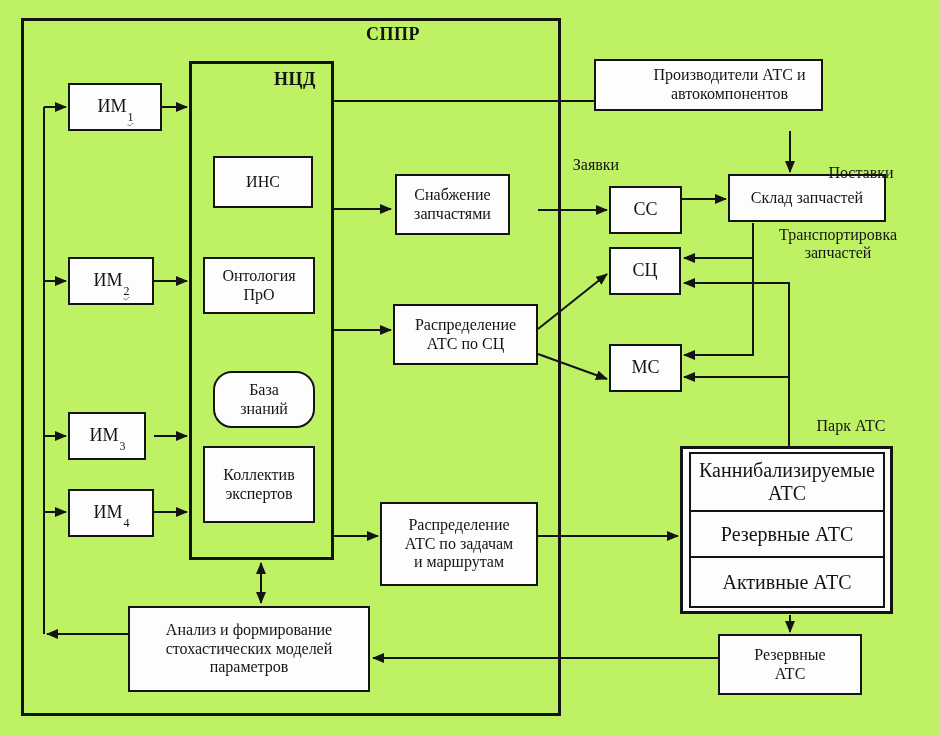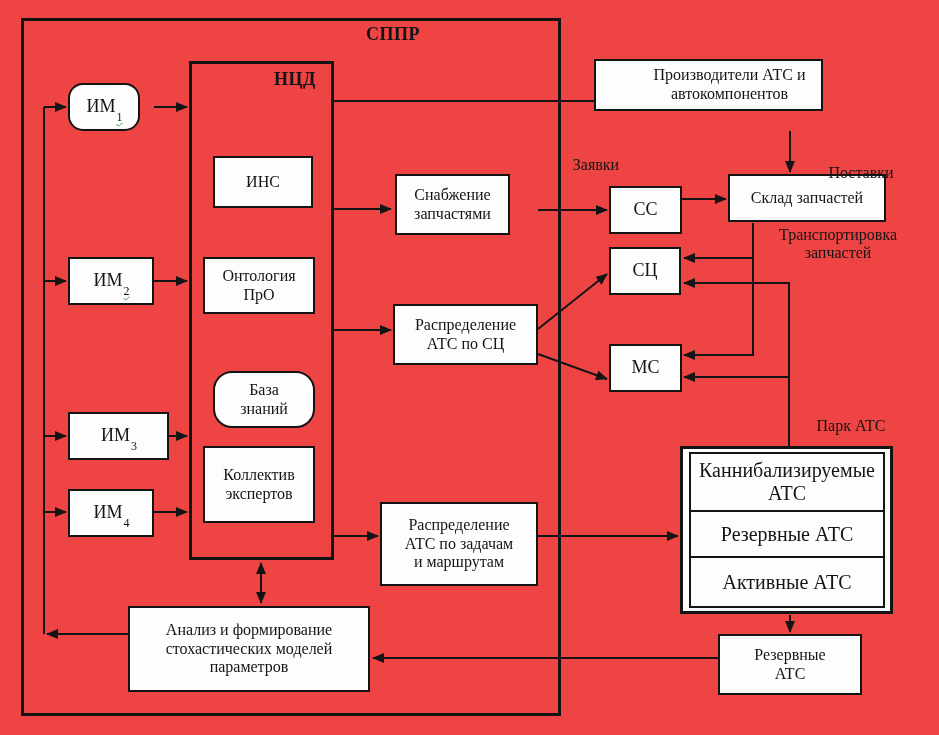--- a/index.html
+++ b/index.html
@@ -1,20 +1,20 @@
 <!DOCTYPE html>
 <html><head>
 <meta charset="utf-8">
 <style>
   * { margin:0; padding:0; box-sizing:border-box; }
   html,body { background:#ffffff; }
   body { font-family:"Liberation Serif","DejaVu Serif",serif; }
   .canvas {
     position:relative; width:939px; height:735px;
-    background:#ef4444; color:#141414; overflow:hidden;
+    background:#bef264; color:#141414; overflow:hidden;
   }
   svg.wires { position:absolute; left:0; top:0; width:939px; height:735px; }
   .box {
     position:absolute; border:2px solid #141414; background:#fdfdfd;
     display:flex; align-items:center; justify-content:center;
     text-align:center; font-size:16px; line-height:1.18;
     white-space:pre-line;
   }
   .thick { border-width:3px; }
   .noline { border:none; background:transparent; }
@@ -87,27 +87,27 @@
 
       <line x1="128" y1="634" x2="47" y2="634" marker-end="url(#arr)"></line>
 
       <line x1="261" y1="563" x2="261" y2="603" marker-start="url(#arrS)" marker-end="url(#arr)"></line>
     </g>
   </svg>
 
   <div class="box thick noline" style="left:21px; top:18px; width:540px; height:698px; border:3px solid #141414; background:transparent;"></div>
   <div class="lbl title" style="left:333px; top:24px; width:120px;">СППР</div>
 
-  <div class="box big" style="left:68px; top:83px; width:72px; height:48px;border-radius:15px;">
+  <div class="box big" style="left:68px; top:83px; width:94px; height:48px;">
     <span><span>ИМ</span><sub class="idx sq">1</sub></span>
   </div>
   <div class="box big" style="left:68px; top:257px; width:86px; height:48px;">
     <span><span>ИМ</span><sub class="idx sq">2</sub></span>
   </div>
-  <div class="box big" style="left:68px; top:412px; width:101px; height:48px;">
+  <div class="box big" style="left:68px; top:412px; width:78px; height:48px;">
     <span><span>ИМ</span><sub class="idx">3</sub></span>
   </div>
   <div class="box big" style="left:68px; top:489px; width:86px; height:48px;justify-content:center;">
     <span><span>ИМ</span><sub class="idx">4</sub></span>
   </div>
 
   <div class="box thick noline" style="left:189px; top:61px; width:145px; height:499px; border:3px solid #141414; background:transparent;"></div>
   <div class="lbl title" style="left:255px; top:69px; width:80px;">НЦД</div>
   <div class="box" style="left:213px; top:156px; width:100px; height:52px;">ИНС</div>
   <div class="box" style="left:203px; top:257px; width:112px; height:57px;">Онтология

